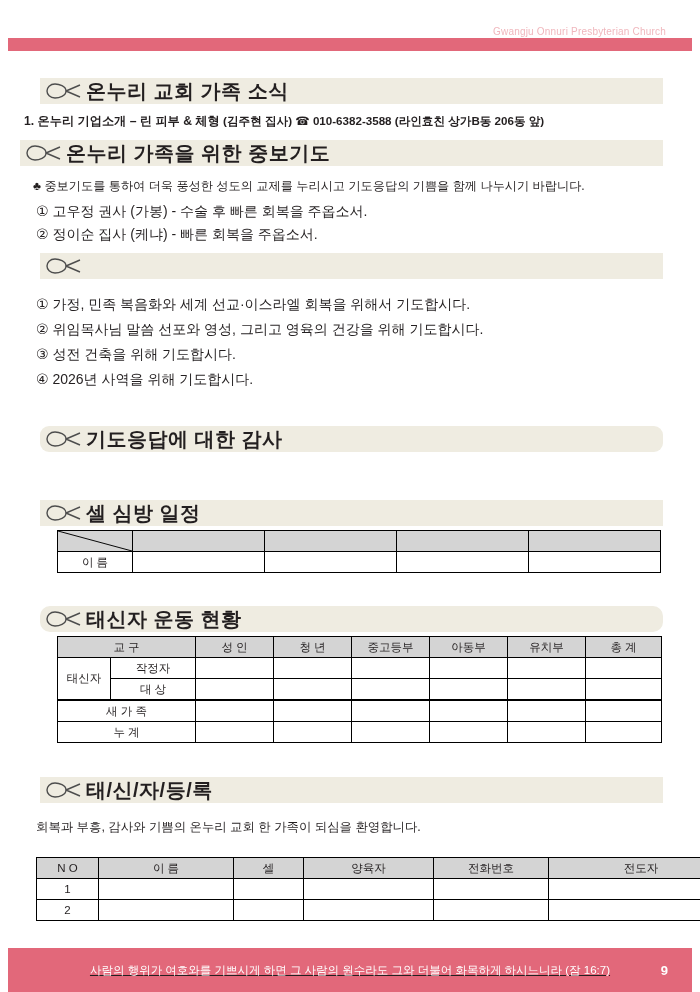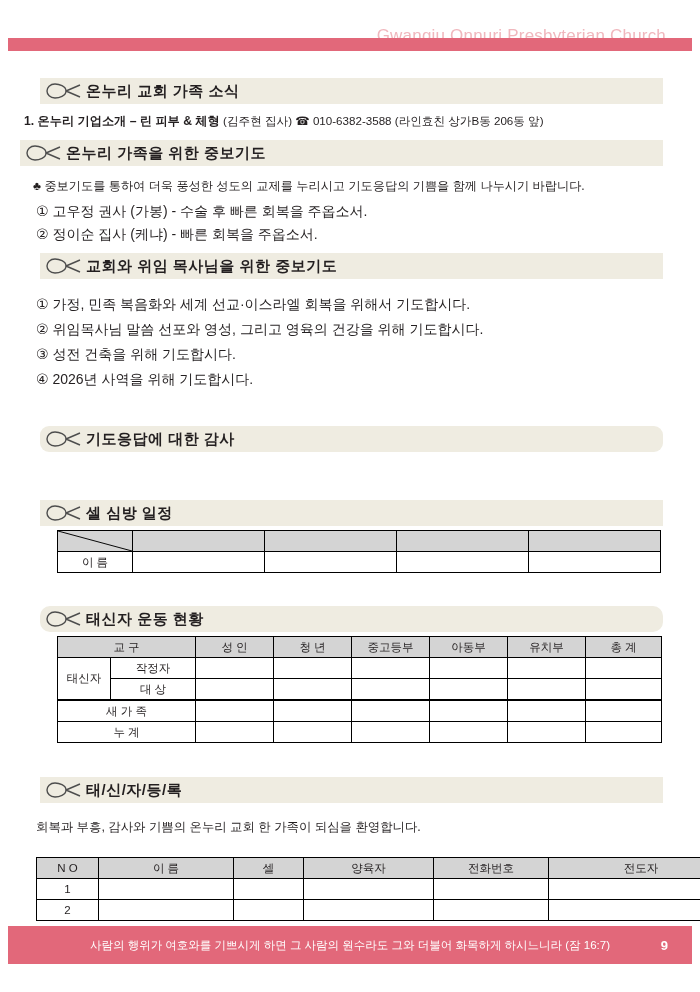--- a/index.html
+++ b/index.html
@@ -18,21 +18,21 @@
 
   
   .page-header {
     position: relative;
     height: 56px;
   }
   .header-church-name {
     position: absolute;
     right: 34px;
     top: 26px;
-    font-size: 17px;
+    font-size: 10px;
     color: #f0b7bd;
     letter-spacing: 0.2px;
     white-space: nowrap;
   }
   .header-bar {
     position: absolute;
     left: 8px;
     right: 8px;
     top: 38px;
     height: 13px;
@@ -51,40 +51,40 @@
   .fish-icon {
     width: 44px;
     min-width: 44px;
     display: flex;
     align-items: center;
     justify-content: center;
     margin-left: 2px;
   }
   .fish-icon svg { display: block; }
   .section-title {
-    font-size: 15px;
+    font-size: 20px;
     font-weight: bold;
     letter-spacing: 0.5px;
     color: #231f20;
     white-space: nowrap;
   }
 
   
   .para {
     font-size: 12.4px;
     color: #231f20;
     white-space: nowrap;
   }
   .item-line {
     font-size: 12.2px;
     font-weight: bold;
     white-space: nowrap;
   }
   .item-line .sub {
-    font-weight: normal;
+    font-weight: bold;
     font-size: 11.6px;
   }
   .bullet-line {
     font-size: 12.2px;
     white-space: nowrap;
   }
   .num-line {
     font-size: 14px;
     white-space: nowrap;
   }
@@ -117,26 +117,27 @@
     width: 100%; height: 100%;
   }
 
   .thick-top td { border-top: 2px solid #000; }
 
   
   .page-footer {
     position: absolute;
     left: 8px;
     right: 8px;
-    bottom: 28px;
-    height: 38px;
+    bottom: 0;
+    height: 44px;
     background: #e2687a;
     display: flex;
     align-items: center;
     justify-content: center;
+    text-decoration: underline;
   }
   .footer-verse {
     font-size: 11.5px;
     color: #ffffff;
     white-space: nowrap;
   }
   .footer-pageno {
     position: absolute;
     right: 24px;
     font-size: 13px;
@@ -199,21 +200,20 @@
   </span>
 </div>
 
 <div class="section-head" style="margin-top:9px;">
   <span class="fish-icon">
     <svg width="36" height="16" viewBox="0 0 36 16">
       <path d="M20 8 C20 3, 13 1, 9 1 C4 1, 1 4.5, 1 8 C1 11.5, 4 15, 9 15 C13 15, 20 13, 20 8 Z" fill="none" stroke="#4d4d4d" stroke-width="1.4"></path>
       <path d="M20 8 L34 2 M20 8 L34 14" fill="none" stroke="#4d4d4d" stroke-width="1.4"></path>
     </svg>
   </span>
-  <span class="section-title">교회와 위임 목사님을 위한 중보기도</span>
 </div>
 
 <div style="margin:16px 0 0 36px;">
   <span class="num-line">
     <span>①</span>
     <span>가정, 민족 복음화와 세계 선교·이스라엘 회복을 위해서 기도합시다.</span>
   </span>
 </div>
 <div style="margin:6px 0 0 36px;">
   <span class="num-line">

